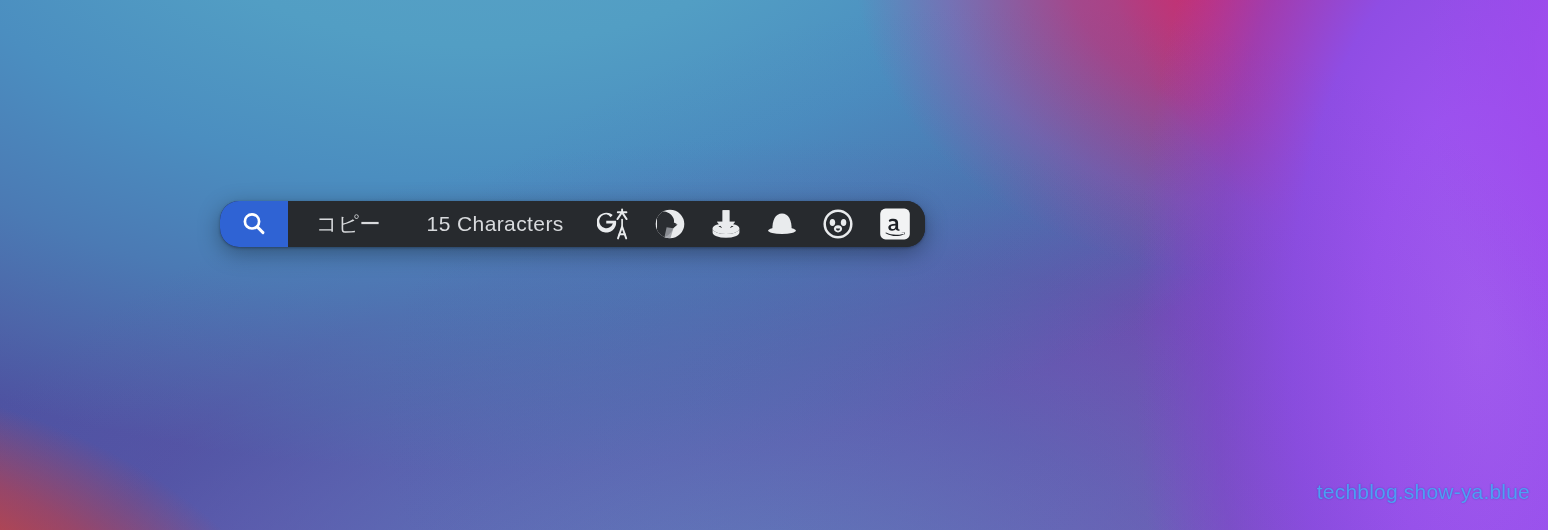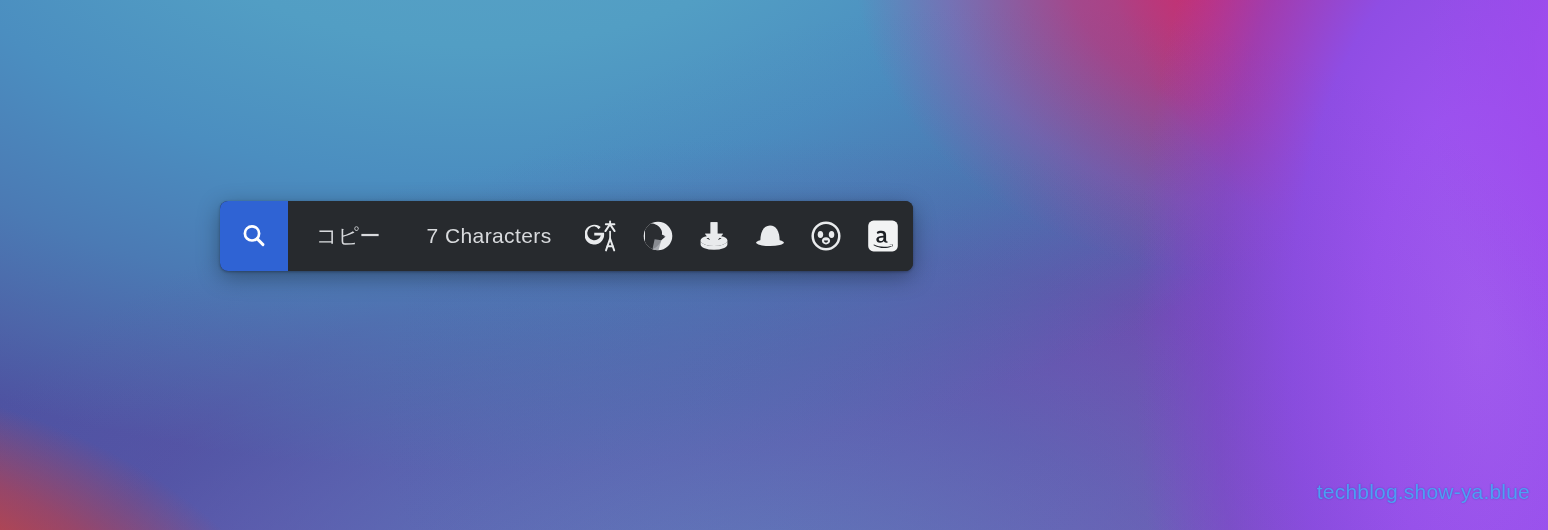--- a/index.html
+++ b/index.html
@@ -85,24 +85,24 @@
     background:
       radial-gradient(ellipse 900px 600px at 62% 74%,
         rgba(70,70,150,0.16) 0%, rgba(60,60,140,0) 70%);
   }
 
   
   #toolbar {
     position: absolute;
     left: 220px;
     top: 201px;
-    height: 70px;
+    height: 46px;
     display: flex;
     align-items: stretch;
-    border-radius: 8px;
+    border-radius: 19px;
     overflow: hidden;
     box-shadow: 0 6px 22px rgba(0,0,0,0.34), 0 1px 3px rgba(0,0,0,0.3);
     background: #272a2e;
   }
   #search-button {
     width: 68px;
     background: #2f63d4;
     display: flex;
     align-items: center;
     justify-content: center;
@@ -175,21 +175,21 @@
     </span>
   </div>
 
   <div id="actions">
 
     <div class="act" id="act-copy">
       <span class="act-text">コピー</span>
     </div>
 
     <div class="act" id="act-count">
-      <span class="act-text">7 Characters</span>
+      <span class="act-text">15 Characters</span>
     </div>
 
     <div class="act act-icon">
       <span>
         <svg width="34" height="34" viewBox="0 0 34 34" aria-hidden="true">
 
           <path d="M10.6 6.2a7.6 7.6 0 1 0 7.2 10.1h-7.2v-3.1h10.6a9 9 0 0 1 .15 1.7
                    A10.7 10.7 0 1 1 17.6 7.2l-2.3 2.25a7.4 7.4 0 0 0-4.7-3.25z" fill="#e9ebed" transform="translate(-0.5,1.5) scale(0.92)"></path>
 
           <g fill="none" stroke="#e9ebed" stroke-width="1.9" stroke-linecap="round">

